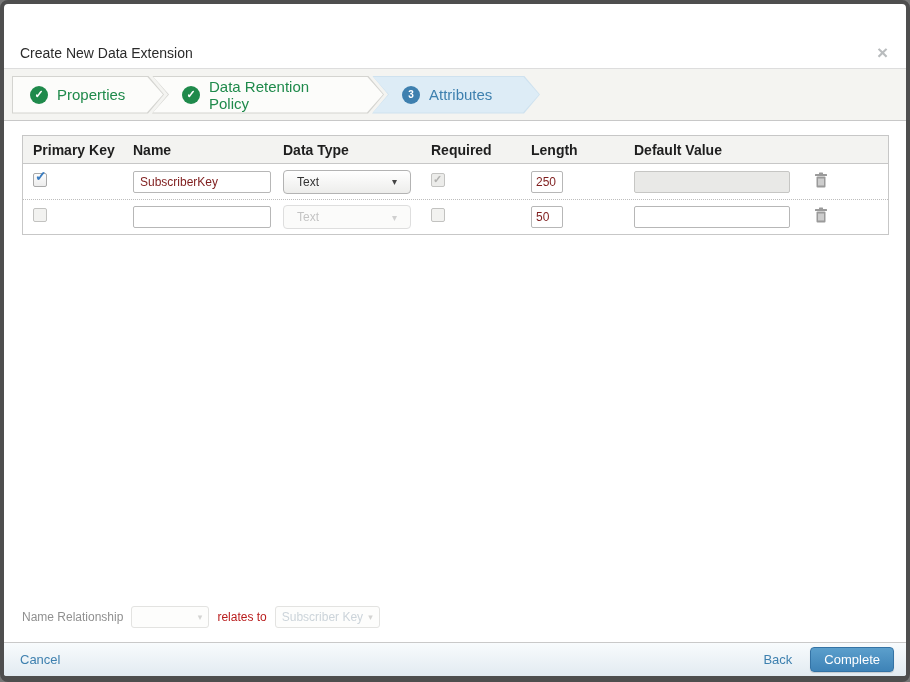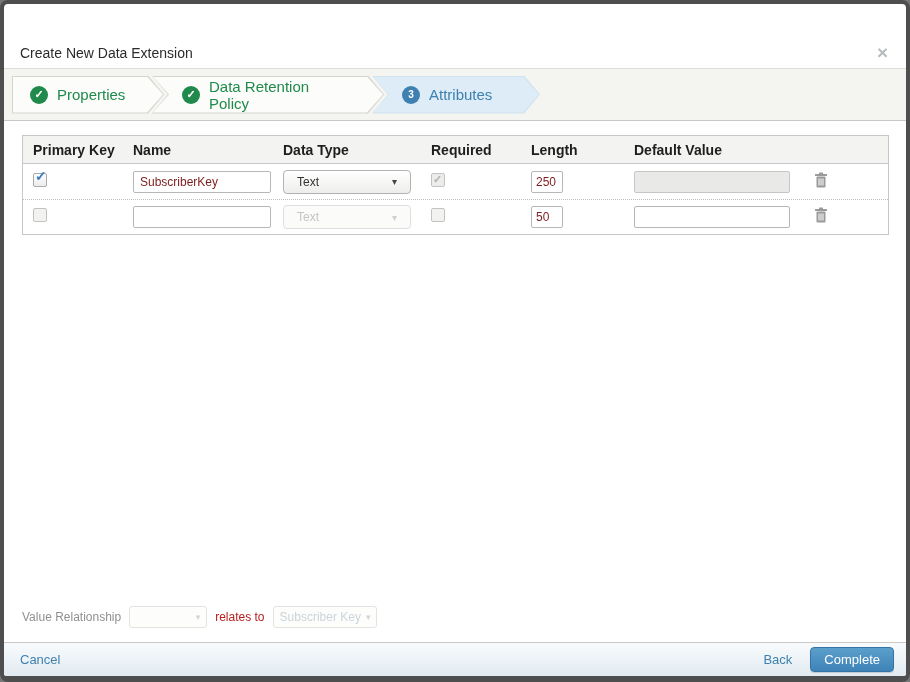--- a/index.html
+++ b/index.html
@@ -311,21 +311,21 @@
             </svg>
           </button>
         </div>
       </div>
 
     </div>
 
     <div class="spacer"></div>
 
     <div class="send-rel">
-      <span class="lbl">Value Relationship</span>
+      <span class="lbl">Name Relationship</span>
       <div class="mini-select empty">
         <span class="caret">▾</span>
       </div>
       <span class="relates">relates to</span>
       <div class="mini-select">
         <span>Subscriber Key</span>
         <span class="caret">▾</span>
       </div>
     </div>
 

